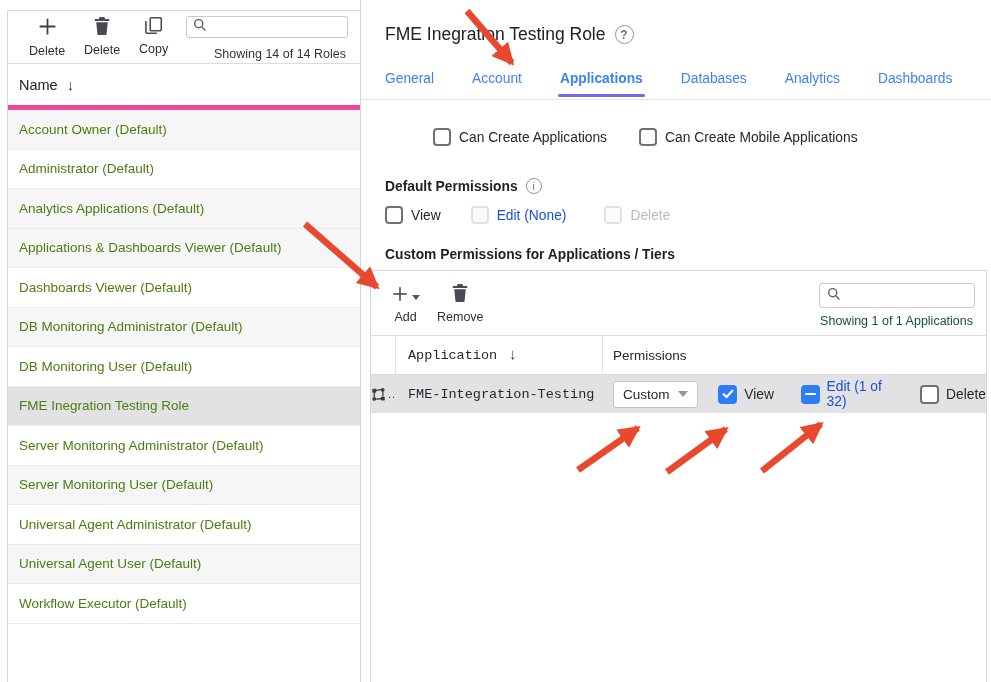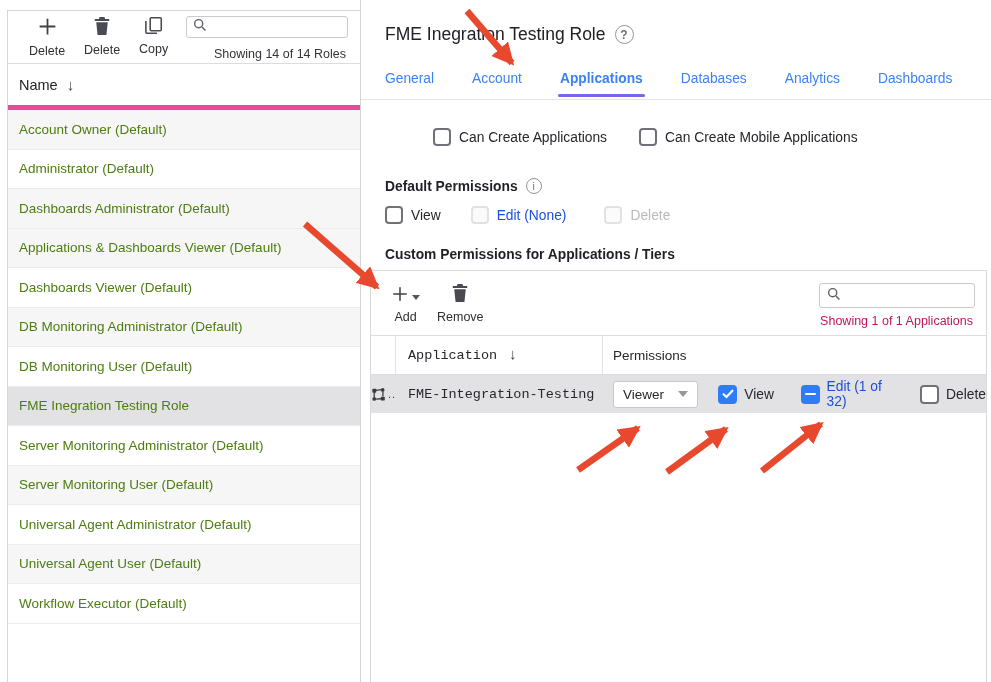--- a/index.html
+++ b/index.html
@@ -54,21 +54,21 @@
     display:flex;align-items:center;justify-content:center;font-size:10.5px;color:#70707a;font-style:normal;}
   .default-row{position:absolute;left:24px;top:206px;display:flex;gap:30px;}
   .default-row .cb-item:last-child{margin-left:8px;}
   
   .custom-panel{position:absolute;left:9px;top:270px;width:617px;height:412px;
     border:1px solid #d9d9dc;border-bottom:none;box-sizing:border-box;background:#fff;}
   .cp-toolbar{position:relative;height:64px;border-bottom:1px solid #dcdcdf;}
   .cp-search{position:absolute;left:448px;top:12px;width:156px;height:25px;border:1px solid #c9c9ce;
     border-radius:3px;display:flex;align-items:center;padding-left:7px;box-sizing:border-box;background:#fff;}
   .cp-search input{border:none;outline:none;flex:1;font-size:12.5px;font-family:inherit;width:100px;}
-  .cp-showing{position:absolute;right:13px;top:43px;font-size:12.5px;color:#be185d;}
+  .cp-showing{position:absolute;right:13px;top:43px;font-size:12.5px;color:#14532d;}
   .cp-table-header{display:flex;height:38px;border-bottom:1px solid #dcdcdf;align-items:center;font-size:13.5px;color:#26262e;}
   .col-icon{width:25px;flex:none;height:100%;border-right:1px solid #e2e2e5;box-sizing:border-box;}
   .col-app{width:207px;flex:none;height:100%;border-right:1px solid #e2e2e5;box-sizing:border-box;
     display:flex;align-items:center;padding-left:12px;gap:11px;font-family:Liberation Mono, monospace;}
   .col-perm{flex:1;height:100%;display:flex;align-items:center;padding-left:10px;box-sizing:border-box;}
   .cp-row{display:flex;height:38px;background:#e2e2e4;align-items:center;font-size:13.5px;}
   .cp-row .col-icon{border-right:none;display:flex;align-items:center;justify-content:flex-end;}
   .cp-row .col-app{border-right:none;align-items:center;}
   .app-ellipsis{font-size:11px;color:#3a3a40;letter-spacing:1px;margin-left:1px;}
   .perm-select{margin-left:10px;width:91px;height:27px;background:#fff;border:1px solid #c6c6cb;border-radius:3px;
@@ -126,21 +126,21 @@
     </div>
     <div class="lp-showing">Showing 14 of 14 Roles</div>
   </div>
   <div class="name-row">
     <span class="ntext">Name</span>
     <span class="sort-arrow">↓</span>
   </div>
   <div>
     <div class="role-row alt">Account Owner (Default)</div>
     <div class="role-row">Administrator (Default)</div>
-    <div class="role-row alt">Dashboards Administrator (Default)</div>
+    <div class="role-row alt">Analytics Applications (Default)</div>
     <div class="role-row alt">Applications &amp; Dashboards Viewer (Default)</div>
     <div class="role-row">Dashboards Viewer (Default)</div>
     <div class="role-row alt">DB Monitoring Administrator (Default)</div>
     <div class="role-row">DB Monitoring User (Default)</div>
     <div class="role-row sel">FME Inegration Testing Role</div>
     <div class="role-row">Server Monitoring Administrator (Default)</div>
     <div class="role-row alt">Server Monitoring User (Default)</div>
     <div class="role-row">Universal Agent Administrator (Default)</div>
     <div class="role-row alt">Universal Agent User (Default)</div>
     <div class="role-row">Workflow Executor (Default)</div>
@@ -257,21 +257,21 @@
             </g>
           </svg>
         </span>
         <span class="app-ellipsis">..</span>
       </div>
       <div class="col-app">
         <span>FME-Integration-Testing</span>
       </div>
       <div class="col-perm" style="padding-left:0;">
         <div class="perm-select">
-          <span class="sel-text">Viewer</span>
+          <span class="sel-text">Custom</span>
           <span class="sel-caret"></span>
         </div>
         <div class="row-cbs">
           <div class="cb on" style="width:19px;height:19px;">
             <svg width="12" height="10" viewBox="0 0 12 10">
                 <path d="M1.6 5.2 L4.5 8 L10.4 1.7" stroke="#fff" stroke-width="2.2" fill="none" stroke-linecap="round"></path>
               </svg>
           </div>
           <span class="cb-label">View</span>
           <span class="gap1"></span>

